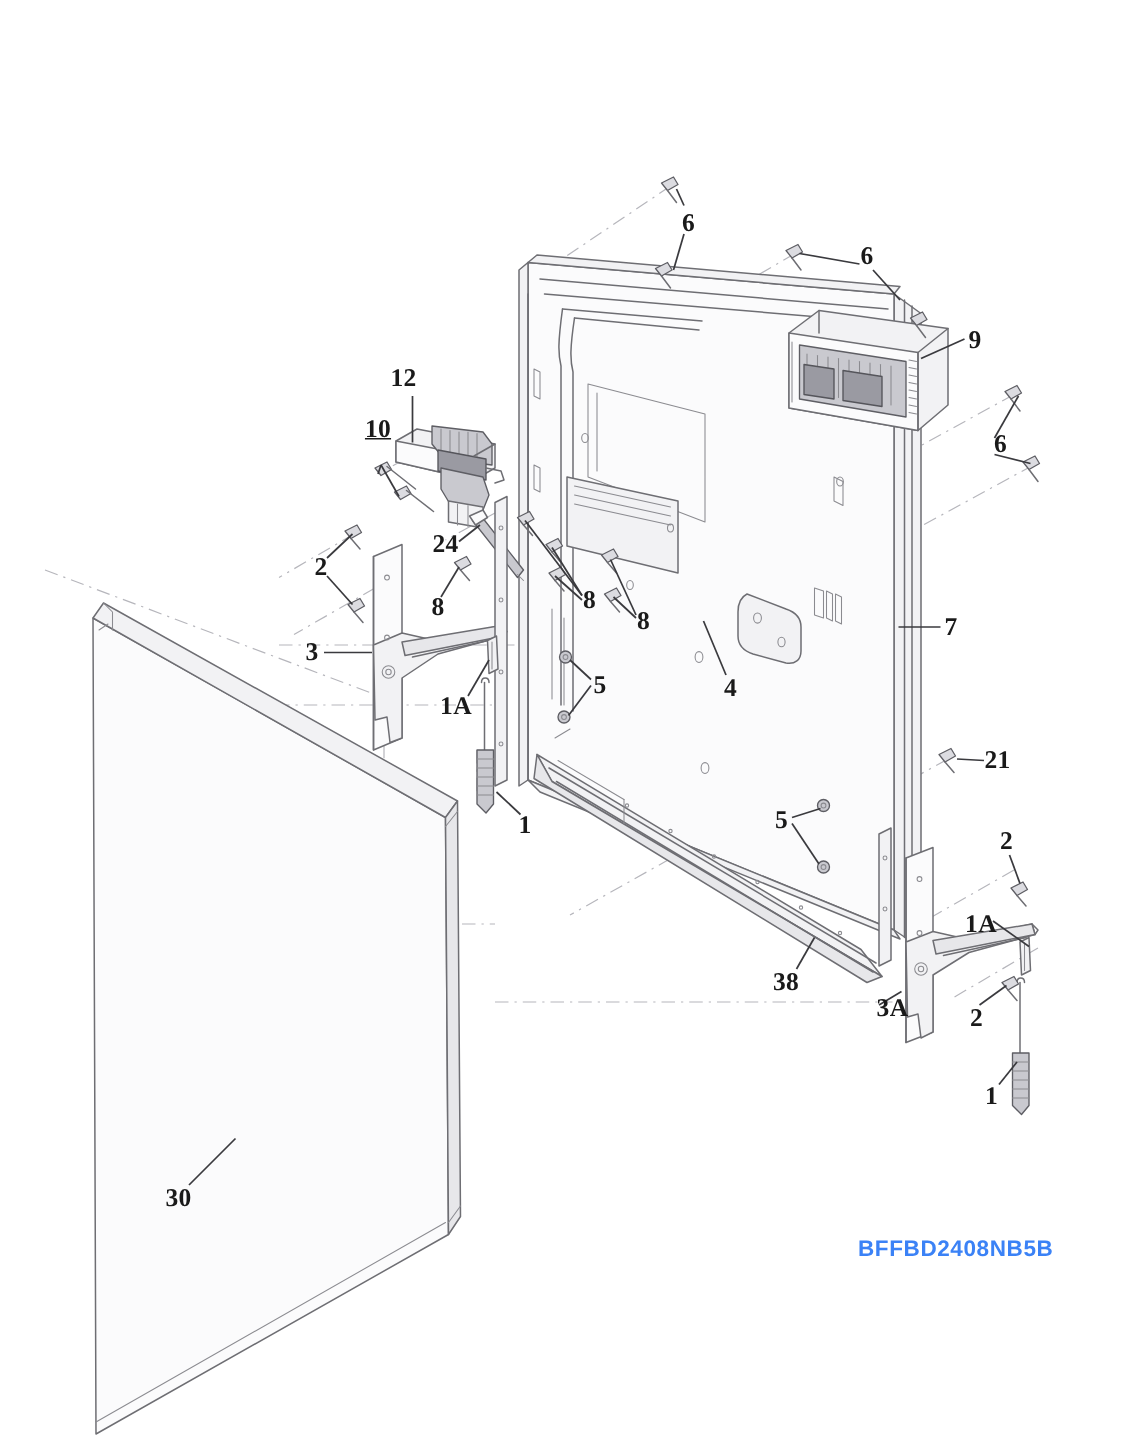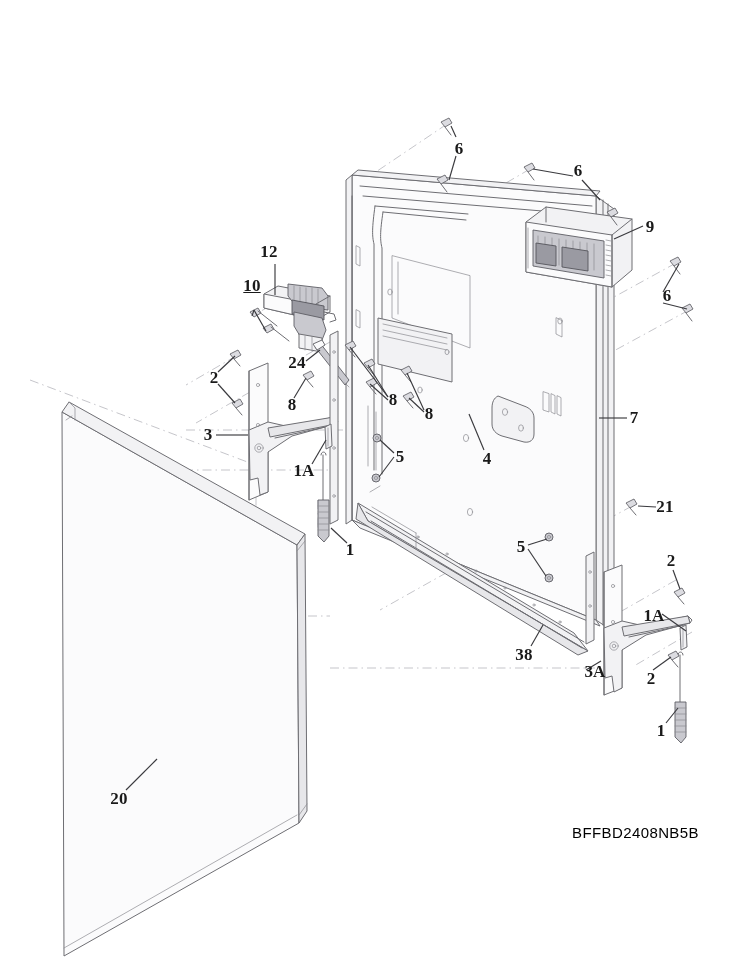--- a/index.html
+++ b/index.html
@@ -3,22 +3,22 @@
 <meta charset="utf-8">
 <title>Parts Diagram</title>
 <style>
   html,body{margin:0;padding:0;background:#ffffff;}
   body{width:750px;height:970px;font-family:"Liberation Sans",sans-serif;overflow:hidden;}
   #diagram-root{position:relative;width:750px;height:970px;background:#ffffff;}
   #diagram-svg{position:absolute;left:0;top:0;width:750px;height:970px;}
   .callout-layer{position:absolute;left:0;top:0;width:750px;height:970px;pointer-events:none;}
   .callout{position:absolute;font-family:"Liberation Serif",serif;font-size:17px;font-weight:700;color:#1a1a1a;
            white-space:nowrap;transform:translate(-50%,-50%);letter-spacing:.2px;}
-  .model-no{position:absolute;font-family:"Liberation Sans",sans-serif;font-size:15px;font-weight:400;
-            color:#000000;letter-spacing:.4px;white-space:nowrap;}
+  .model-no{position:absolute;font-family:"Liberation Sans",sans-serif;font-size:15px;font-weight:700;
+            color:#3b82f6;letter-spacing:.4px;white-space:nowrap;}
 </style>
 </head>
 <body>
 
 <div id="diagram-root">
 
   <svg id="diagram-svg" viewBox="0 0 750 970" xmlns="http://www.w3.org/2000/svg">
     <defs>
       <style>
         .ln   { fill:none; stroke:#6e6e73; stroke-width:1; stroke-linejoin:round; stroke-linecap:round; }
@@ -419,18 +419,18 @@
     <span class="callout" style="left:487px; top:459px;">4</span>
     <span class="callout" style="left:665px; top:507px;">21</span>
     <span class="callout" style="left:521px; top:547px;">5</span>
     <span class="callout" style="left:350px; top:550px;">1</span>
     <span class="callout" style="left:671px; top:561px;">2</span>
     <span class="callout" style="left:654px; top:616px;">1A</span>
     <span class="callout" style="left:524px; top:655px;">38</span>
     <span class="callout" style="left:595px; top:672px;">3A</span>
     <span class="callout" style="left:651px; top:679px;">2</span>
     <span class="callout" style="left:661px; top:731px;">1</span>
-    <span class="callout" style="left:119px; top:799px;">20</span>
+    <span class="callout" style="left:119px; top:799px;">30</span>
   </div>
 
   <div class="model-no" style="left:572px; top:824px;">BFFBD2408NB5B</div>
 
 </div>
 
 </body></html>

